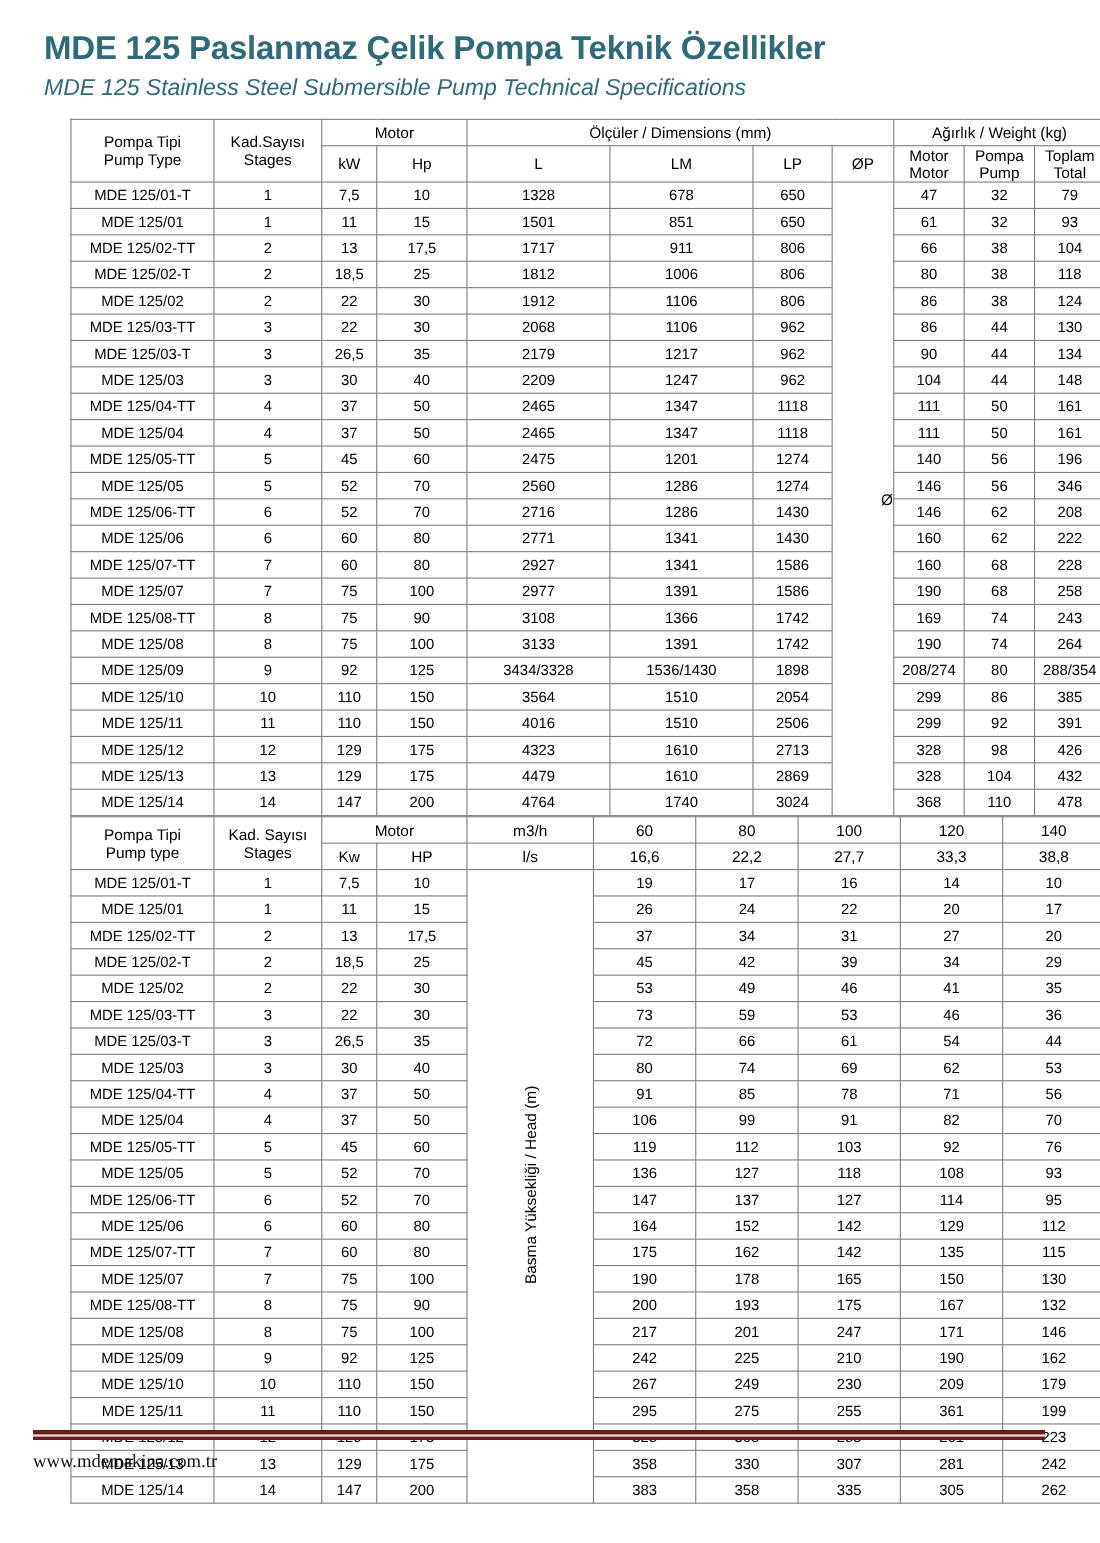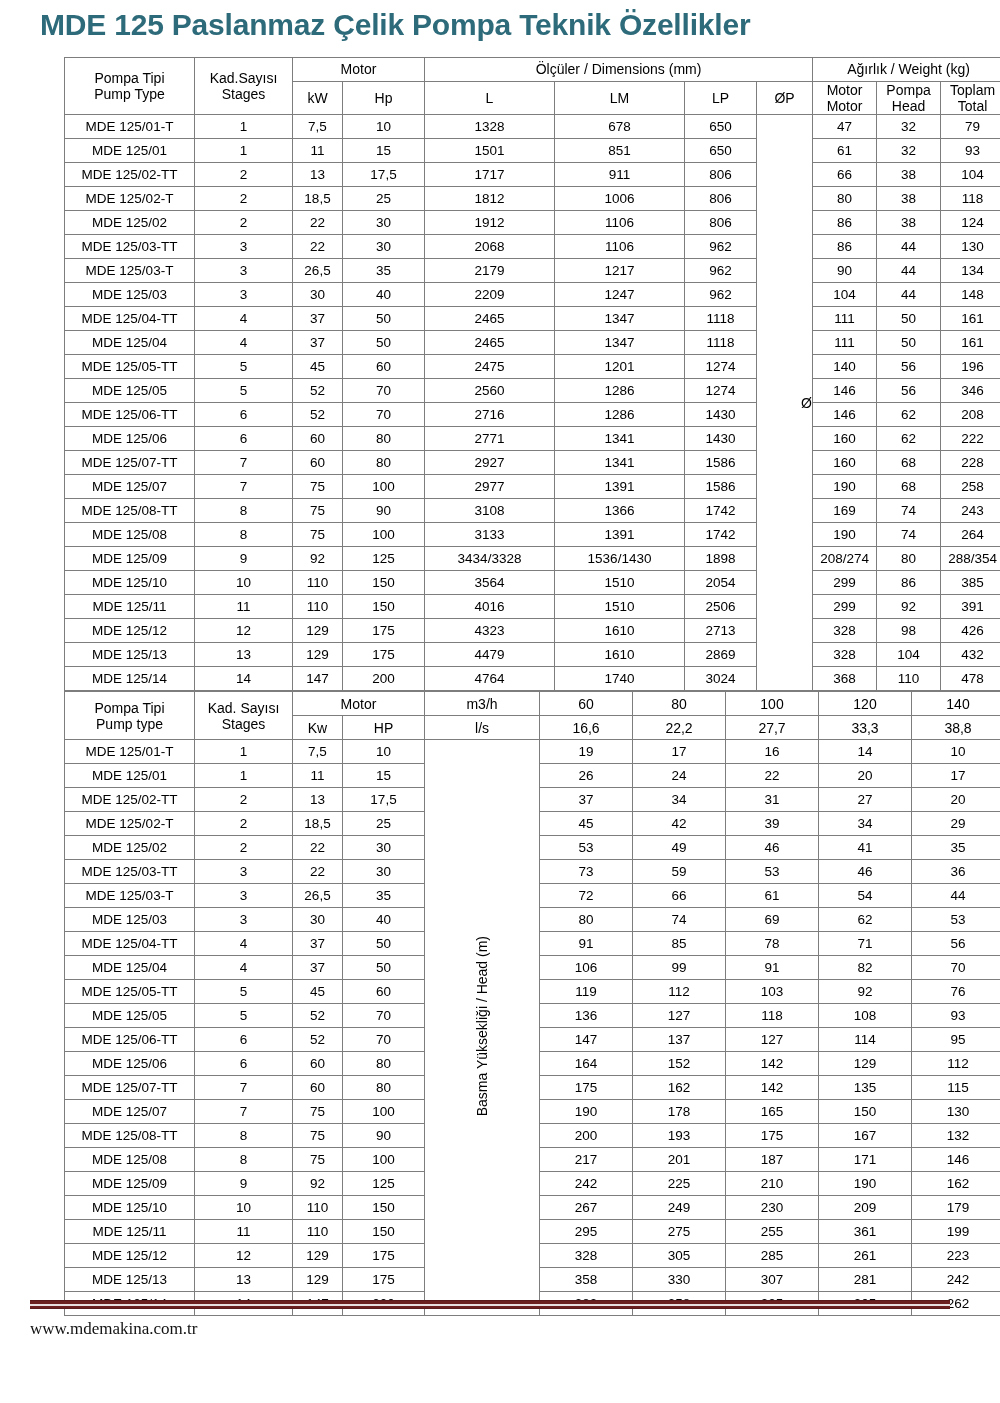--- a/index.html
+++ b/index.html
@@ -6,21 +6,21 @@
   body {
     width:1000px; height:1403px;
     background:#ffffff;
     font-family:"Liberation Sans", sans-serif;
     color:#000;
     position:relative;
     overflow:hidden;
   }
 
   
-  .header { padding:8px 0 0 40px; }
+  .header { padding:28px 0 0 40px; }
   .title {
     font-size:30px; font-weight:bold; color:#2e6b7a;
     letter-spacing:-0.2px; line-height:1.1; white-space:nowrap;
   }
   .subtitle {
     font-size:21px; font-style:italic; color:#2e6b7a;
     margin-top:7px; letter-spacing:-0.1px; white-space:nowrap;
   }
 
   
@@ -78,20 +78,21 @@
     font-family:"Liberation Serif", serif;
     font-size:17px;
     color:#111;
   }
 </style>
 </head>
 <body>
 
 <div class="header">
   <div class="title">MDE 125 Paslanmaz Çelik Pompa Teknik Özellikler</div>
+  <div class="subtitle">MDE 125 Stainless Steel Submersible Pump Technical Specifications</div>
 </div>
 
 <div class="tablewrap">
   <table class="spec" id="t1">
     <colgroup>
       <col style="width:130px">
         <col style="width:98px">
         <col style="width:50px">
         <col style="width:82px">
       <col style="width:130px">
@@ -122,21 +123,21 @@
         <th>L</th>
         <th>LM</th>
         <th>LP</th>
         <th>ØP</th>
         <th class="h2line">
           <div>Motor</div>
           <div>Motor</div>
         </th>
         <th class="h2line">
           <div>Pompa</div>
-          <div>Head</div>
+          <div>Pump</div>
         </th>
         <th class="h2line">
           <div>Toplam</div>
           <div>Total</div>
         </th>
       </tr>
     </thead>
     <tbody id="t1body">
         <tr>
           <td>MDE  125/01-T</td>
@@ -663,21 +664,21 @@
           <td>167</td>
           <td>132</td>
         </tr>
         <tr>
           <td>MDE  125/08</td>
           <td>8</td>
           <td>75</td>
           <td>100</td>
           <td>217</td>
           <td>201</td>
-          <td>187</td>
+          <td>247</td>
           <td>171</td>
           <td>146</td>
         </tr>
         <tr>
           <td>MDE  125/09</td>
           <td>9</td>
           <td>92</td>
           <td>125</td>
           <td>242</td>
           <td>225</td>

